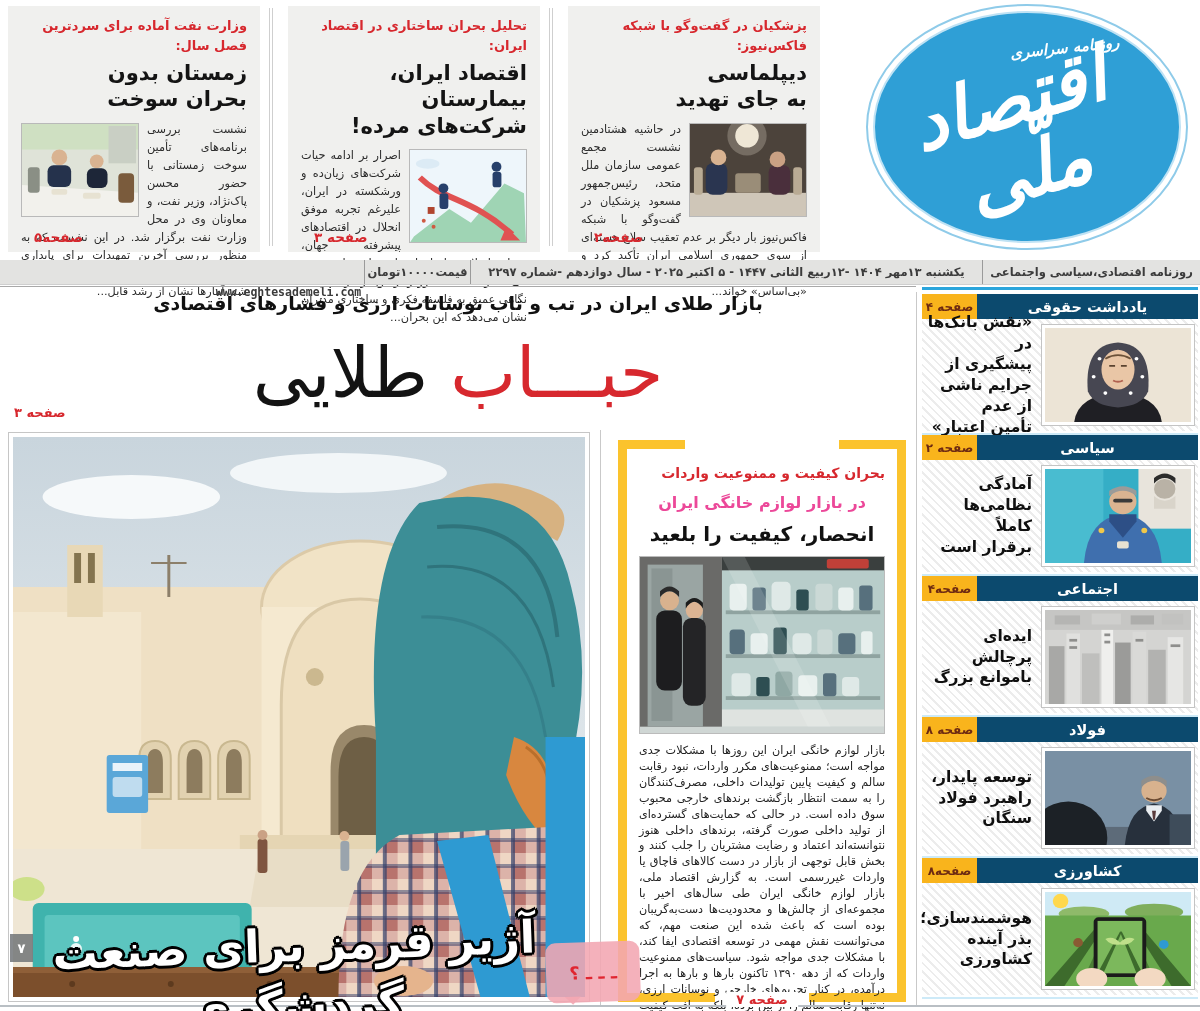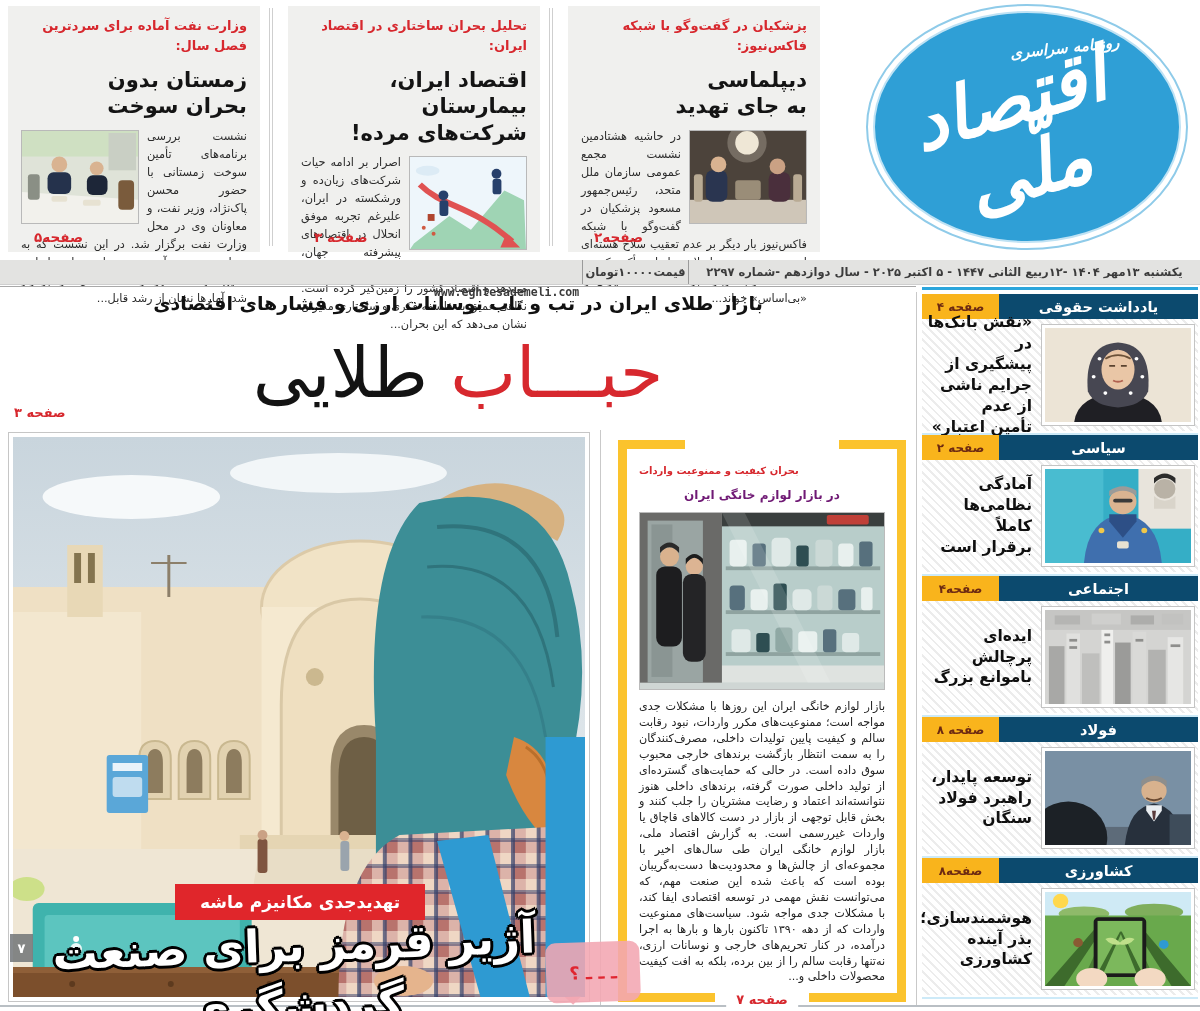--- a/index.html
+++ b/index.html
@@ -3,21 +3,21 @@
 <meta charset="utf-8">
 <style>
   * { box-sizing: border-box; margin: 0; padding: 0; }
   html,body { background:#fff; }
   body { font-family:"DejaVu Sans", sans-serif; }
   .page { position:relative; width:1200px; height:1011px; background:#fff; overflow:hidden; direction:rtl; }
 
   
   .tcard { position:absolute; top:6px; width:252px; height:246px; background:#f0f0ee; padding:10px 13px 18px; }
   .tcard .kicker { color:#d7282e; font-weight:bold; font-size:13px; line-height:1.5; }
-  .tcard .t-title { color:#141414; font-weight:bold; font-size:21px; line-height:1.25; margin:12px 0 8px; white-space:pre-line; }
+  .tcard .t-title { color:#141414; font-weight:bold; font-size:21px; line-height:1.25; margin:5px 0 8px; white-space:pre-line; }
   .tcard .t-body { font-size:11.3px; line-height:1.6; text-align:justify; color:#2c2c2c; }
   .t-photo { width:118px; height:94px; border:1px solid #b9b9b9; background:#ddd; overflow:hidden; }
   .t-photo.fl { float:left;  margin:2px 8px 3px 0; }
   .t-photo.fr { float:right; margin:2px 0 3px 8px; }
   .t-page { position:absolute; bottom:7px; left:26px; color:#d7282e; font-weight:bold; font-size:13.5px; }
   .vsep { position:absolute; top:8px; height:238px; width:4px; border-right:1px solid #cfcfcf; border-left:1px solid #cfcfcf; }
 
   
   .masthead { position:absolute; left:12px; top:4px; width:322px; height:246px; }
   .logo-ring { position:absolute; inset:0; border-radius:50%; border:2px solid #8fcbe9; background:#fff; padding:5px; }
@@ -59,33 +59,33 @@
   .colrule-b { position:absolute; left:916px; top:292px; width:1px; height:713px; background:#c9c9c9; }
 
   
   .mframe { position:absolute; left:618px; top:440px; width:288px; height:562px; background:#fff; border-left:9px solid #fbc32d; border-right:9px solid #fbc32d; }
   .ybar { position:absolute; height:9px; background:#fbc32d; }
   .ybar.tl { top:0; right:0; width:58px; }
   .ybar.tr { top:0; left:0;  width:58px; }
   .ybar.bl { bottom:0; right:0; width:88px; }
   .ybar.br { bottom:0; left:0;  width:88px; }
   .m-inner { position:absolute; inset:9px 3px 14px; padding:8px 9px 0; }
-  .m-k-red  { color:#d7282e; font-weight:bold; font-size:10px; text-align:left; margin-top:8px; }
-  .m-k-blue { color:#701a75; font-weight:bold; font-size:12px; text-align:center; margin-top:12px; }
+  .m-k-red  { color:#d7282e; font-weight:bold; font-size:14px; text-align:right; margin-top:8px; }
+  .m-k-blue { color:#ec4899; font-weight:bold; font-size:16px; text-align:center; margin-top:12px; }
   .m-title  { color:#111; font-weight:bold; font-size:20px; text-align:center; margin-top:10px; }
   .m-photo { width:100%; height:178px; border:1px solid #bbb; margin-top:10px; background:#cfd6d4; overflow:hidden; }
   .m-body { margin-top:9px; font-size:11.2px; line-height:1.42; text-align:justify; color:#222; }
   .m-page { position:absolute; bottom:-5px; left:50%; transform:translateX(-50%); background:#fff; padding:0 10px; color:#d7282e; font-weight:bold; font-size:13px; z-index:2; }
 
   
   .sidebar { position:absolute; left:922px; top:294px; width:276px; }
   .scard { position:relative; height:141px; border-bottom:2px solid #cdeaf8; padding-bottom:2px; }
   .scard-head { display:flex; direction:rtl; height:25px; }
   .scard-cat { flex:1; background:#0c4a6e; color:#fff; font-weight:bold; font-size:14.5px; display:flex; align-items:center; justify-content:center; }
-  .scard-pg { width:77px; background:#f9b41c; color:#6d2a12; font-weight:bold; font-size:12px; display:flex; align-items:center; justify-content:center; }
+  .scard-pg { width:55px; background:#f9b41c; color:#6d2a12; font-weight:bold; font-size:12px; display:flex; align-items:center; justify-content:center; }
   .scard-body { height:112px; display:flex; direction:rtl; align-items:center; gap:6px; padding:5px 4px;
       background:repeating-linear-gradient(45deg,#ffffff 0 4px,#ececec 4px 6px); }
   .sb-photo { width:152px; height:100px; background:#fff; border:3px solid #fff; outline:1px solid #c4c4c4; overflow:hidden; flex:none; }
   .sb-photo svg { display:block; width:100%; height:100%; }
   .sb-headline { flex:1; color:#101010; font-weight:bold; font-size:15.5px; line-height:1.35; text-align:right; white-space:pre-line; padding-right:4px; }
 
   .page-bottom-rule { position:absolute; left:0; top:1005px; width:1200px; height:2px; background:#b9bfc4; }
 </style>
 </head>
 <body>
@@ -176,20 +176,21 @@
   <div class="masthead" style="left:auto; right:12px;">
     <div class="logo-ring">
       <div class="logo-blue">
         <div class="logo-tagline">روزنامه سراسری</div>
         <div class="logo-title">اقتصاد ملّی</div>
       </div>
     </div>
   </div>
 
   <div class="datebar">
+    <div class="seg paper">روزنامه اقتصادی،سیاسی واجتماعی</div>
     <div class="seg date">یکشنبه ۱۳مهر ۱۴۰۴ -۱۲ربیع الثانی ۱۴۴۷ - ۵ اکتبر ۲۰۲۵ - سال دوازدهم -شماره ۲۲۹۷</div>
     <div class="seg price">قیمت۱۰۰۰۰تومان</div>
     <div class="seg web">www.eghtesademeli.com</div>
     <div class="seg empty"></div>
   </div>
   <div class="rule-main"></div>
   <div class="rule-side"></div>
 
   <section class="lead">
     <div class="lead-sub">بازار طلای ایران در تب و تاب نوسانات ارزی و فشارهای اقتصادی</div>
@@ -269,37 +270,37 @@
       <path d="M420 130 Q530 120 548 250" stroke="#2f747c" stroke-width="3" fill="none"></path>
       <path d="M414 180 Q520 176 540 300" stroke="#35808a" stroke-width="3" fill="none"></path>
       <path d="M508 300 Q560 316 548 408 Q518 386 500 338 Z" fill="#d8873f"></path>
       <path d="M520 310 Q552 330 544 392" stroke="#b96f2b" stroke-width="3" fill="none"></path>
       <path d="M330 560 Q330 430 392 398 L580 388 L580 560 Z" fill="url(#plaid)"></path>
       <path d="M430 404 L474 560 L524 560 L482 398 Z" fill="#2e9ad2"></path>
       <rect x="540" y="300" width="40" height="260" fill="#2e9ad2"></rect>
       <ellipse cx="396" cy="544" rx="30" ry="15" fill="#e5b48d"></ellipse>
     </svg>
   </section>
-  <div class="ps-kicker">تهدیدجدی مکانیزم ماشه</div>
   <div class="ps-headline">آژیر قرمز برای صنعت گردشگری</div>
   <div class="ps-badge">۷</div>
   <div class="sticker">ـ ـ ـ ؟</div>
 
   <div class="colrule-a"></div>
   <div class="colrule-b"></div>
 
   <section class="mframe">
     <div class="ybar tl"></div>
     <div class="ybar tr"></div>
     <div class="ybar bl"></div>
     <div class="ybar br"></div>
     <div class="m-page">صفحه ۷</div>
     <div class="m-inner">
       <div class="m-k-red">بحران کیفیت و ممنوعیت واردات</div>
       <div class="m-k-blue">در بازار لوازم خانگی ایران</div>
+      <div class="m-title">انحصار، کیفیت را بلعید</div>
       <div class="m-photo">
         <svg viewBox="0 0 256 178" preserveAspectRatio="none">
           <rect width="256" height="178" fill="#cfd6d4"></rect>
           <rect x="0" y="0" width="86" height="178" fill="#6a6a68"></rect>
           <rect x="8" y="8" width="58" height="170" fill="#9aa5a3"></rect>
           <rect x="12" y="12" width="22" height="160" fill="#8a9593"></rect>
           <circle cx="31" cy="46" r="10" fill="#d9b28e"></circle>
             <path d="M21 42 Q31 30 41 42 L41 36 Q31 26 21 36 Z" fill="#2a2a2a"></path>
           <rect x="17" y="56" width="27" height="84" rx="9" fill="#1d1d1f"></rect>
           <circle cx="57" cy="56" r="9" fill="#dcb493"></circle>

